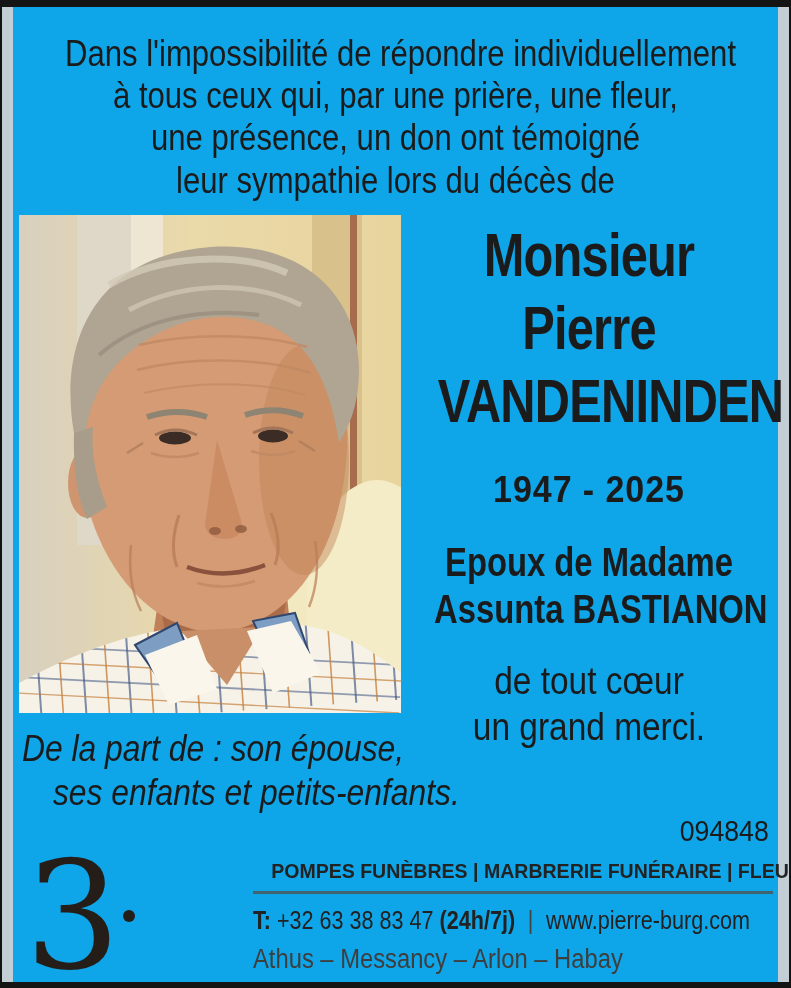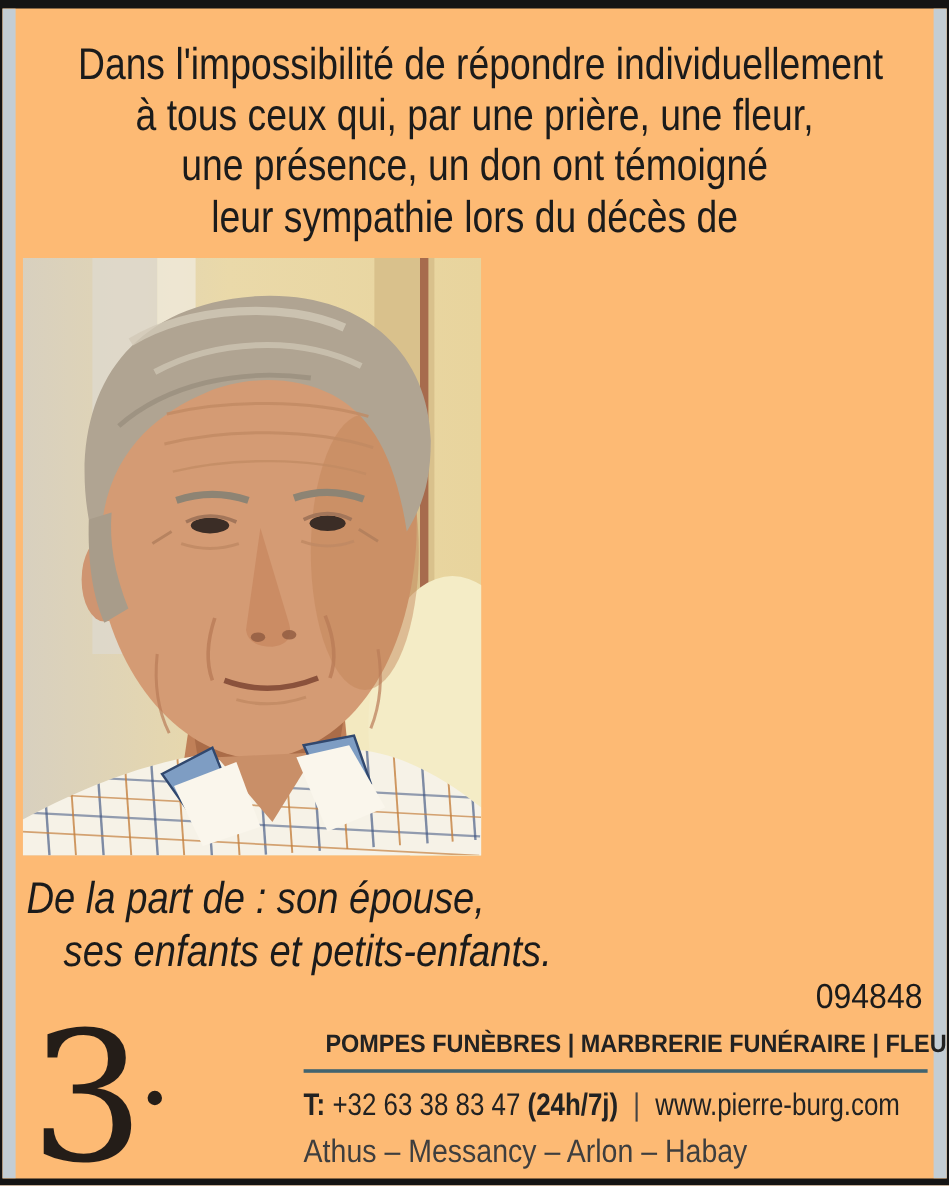--- a/index.html
+++ b/index.html
@@ -1,20 +1,20 @@
 <!DOCTYPE html>
 <html><head>
 <meta charset="utf-8">
 <style>
   html,body { margin:0; padding:0; background:#ffffff; }
   .card {
     position:relative;
     width:791px; height:988px;
     box-sizing:border-box;
-    background:#fdba74;
+    background:#0ea5e9;
     border-top:7px solid #141414;
     border-bottom:6px solid #141414;
     border-left:2px solid #141414;
     border-right:2px solid #141414;
     font-family:"Liberation Sans", sans-serif;
     color:#1b1b1b;
     overflow:hidden;
   }
   .strip { position:absolute; top:0; bottom:0; width:11px; background:#c3cdd4; }
   .strip.left  { left:0; }
@@ -210,20 +210,36 @@
         </g>
       </g>
       <path d="M162,416 L244,412 L208,470 Z" fill="#c98f68"></path>
       <path d="M116,430 L158,408 L174,448 L140,464 Z" fill="#7e9dc3" stroke="#31486e" stroke-width="2"></path>
       <path d="M234,406 L276,398 L290,438 L254,450 Z" fill="#7e9dc3" stroke="#31486e" stroke-width="2"></path>
       <path d="M126,440 L178,420 L198,474 L150,490 Z" fill="#faf6ec"></path>
       <path d="M228,416 L272,406 L302,458 L254,478 Z" fill="#faf6ec"></path>
     </svg>
   </div>
 
+  <div class="right-col">
+    <div class="name">
+      <div>Monsieur</div>
+      <div>Pierre</div>
+      <div>VANDENINDEN</div>
+    </div>
+    <div class="years">1947 - 2025</div>
+    <div class="relation">
+      <div>Epoux de Madame</div>
+      <div>Assunta BASTIANON</div>
+    </div>
+    <div class="thanks">
+      <div>de tout cœur</div>
+      <div>un grand merci.</div>
+    </div>
+  </div>
 
   <div class="from">
     <div class="line1">De la part de : son épouse,</div>
     <div class="line2">ses enfants et petits-enfants.</div>
   </div>
 
   <div class="ref">094848</div>
 
   <div class="footer">
     <div class="logo">

